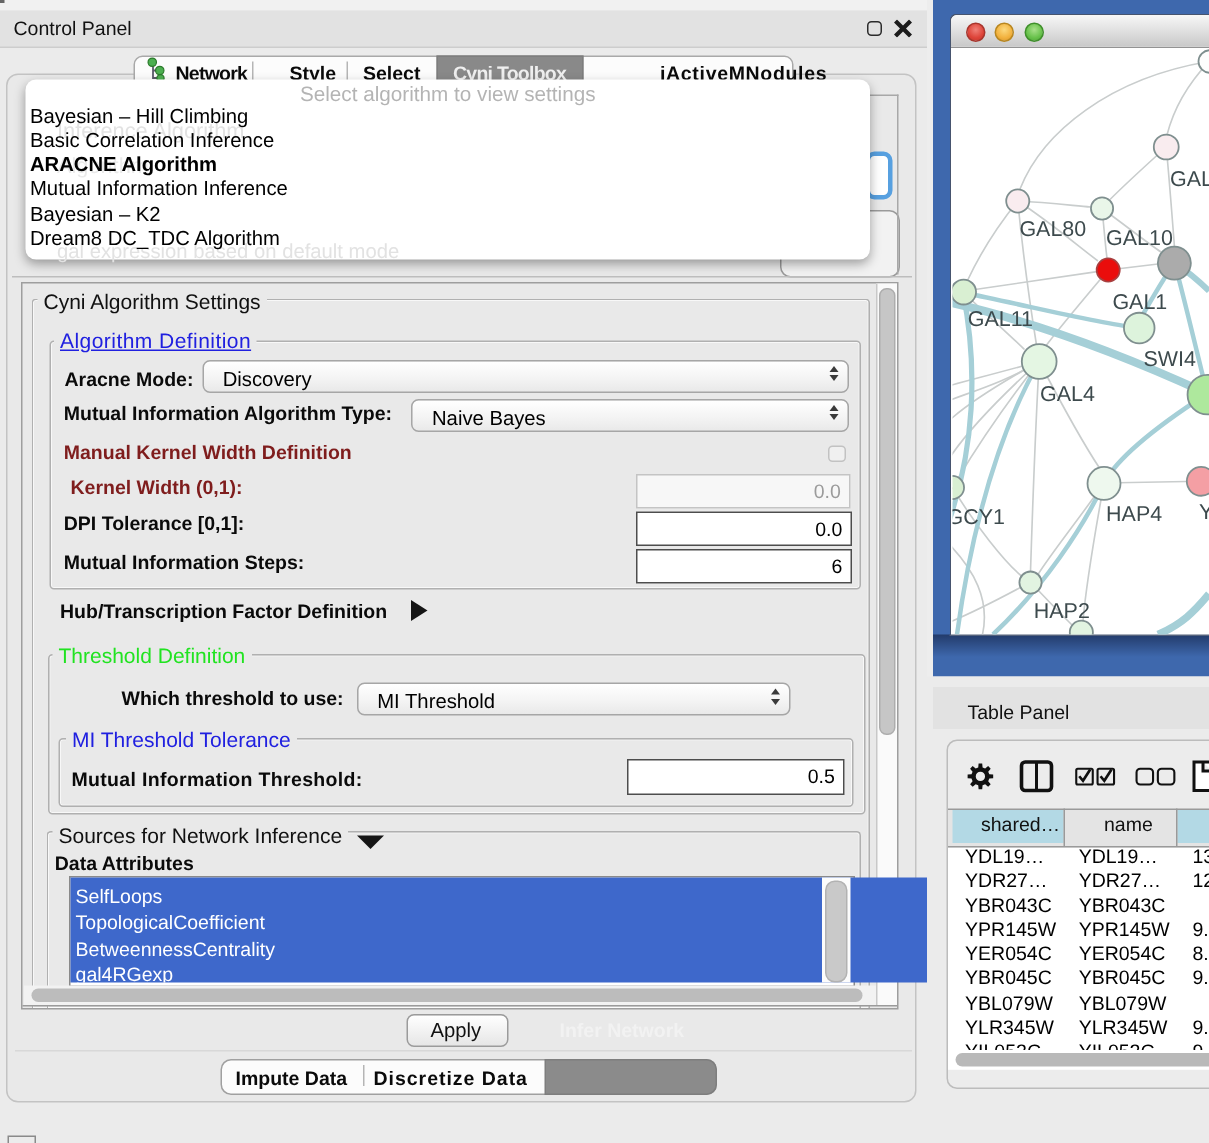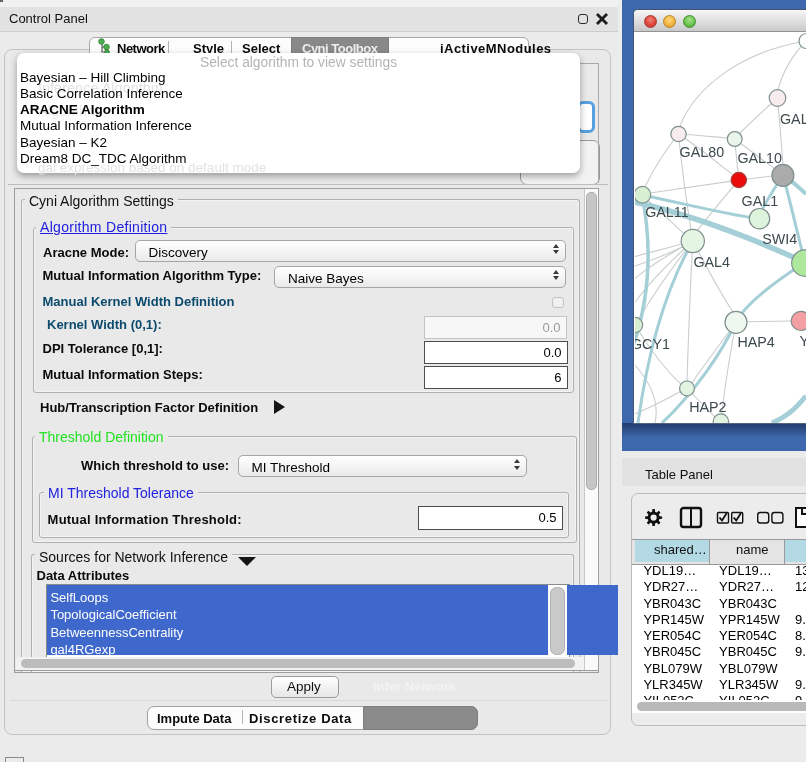--- a/index.html
+++ b/index.html
@@ -1,21 +1,21 @@
 <!DOCTYPE html>
 <html><head>
 <meta charset="utf-8">
 <style>
 html,body{margin:0;padding:0;}
 body{width:806px;height:762px;position:relative;overflow:hidden;
   font-family:"Liberation Sans",sans-serif;background:#ebebeb;}
 .abs{position:absolute;}
 .lbl{position:absolute;font-size:13px;color:#111;line-height:13px;}
 .blbl{position:absolute;font-size:13px;font-weight:bold;color:#0a0a0a;line-height:13px;}
-.glbl{position:absolute;font-size:13px;font-weight:bold;color:#0c4a6e;line-height:13px;}
+.glbl{position:absolute;font-size:13px;font-weight:bold;color:#7f1d1d;line-height:13px;}
 .grp{position:absolute;border:1px solid #b0b0b0;border-radius:3px;box-shadow:inset 0 0 0 0.5px #fdfdfd;}
 .grplbl{position:absolute;background:#e9e9e9;padding:0 4px;white-space:nowrap;font-size:14px;line-height:14px;}
 .combo{position:absolute;border:1px solid #a6a6a6;border-radius:5px;
   background:linear-gradient(#ffffff,#f4f4f4 55%,#e9e9e9);
   font-size:13.5px;color:#000;}
 .combo .ctext{position:absolute;left:13px;top:3.5px;white-space:nowrap;}
 .arr{position:absolute;right:6px;top:3px;width:6px;}
 .arr i{display:block;width:0;height:0;border-left:3px solid transparent;border-right:3px solid transparent;margin:0 auto;}
 .arr i.au{border-bottom:4px solid #3a3a3a;margin-bottom:2.5px;}
 .arr i.ad{border-top:4px solid #3a3a3a;}

